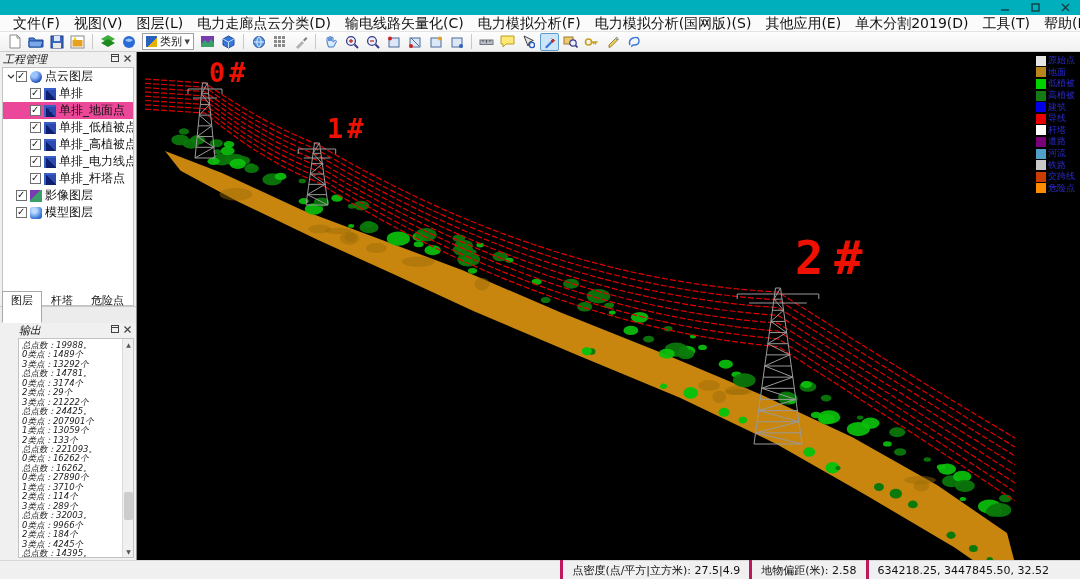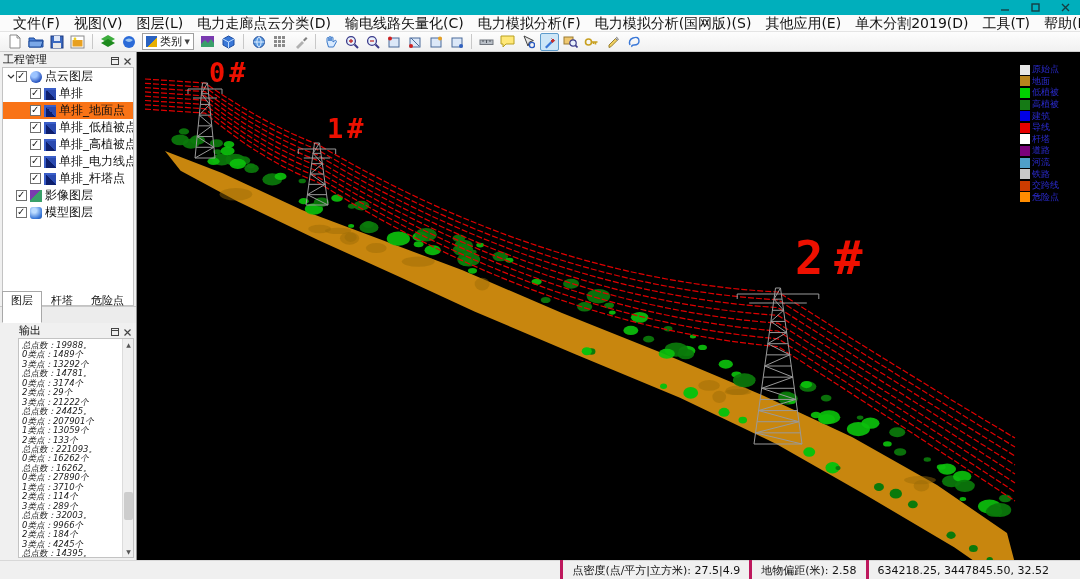--- a/index.html
+++ b/index.html
@@ -23,29 +23,29 @@
   .ti svg { display:block; }
   .tsep { width:1px; height:15px; background:#c8c8c8; margin:0 3px; flex:none; }
   .combo { height:17px; background:#fff; border:1px solid #a0a0a0; display:flex; align-items:center; padding:0 3px; margin:0 2px; width:52px; }
   .combo .cicon { width:11px; height:11px; background:linear-gradient(135deg,#2a62c0 55%,#e8b000 55%); margin-right:3px; flex:none; }
   .combo .clabel { flex:1; font-size:11px; white-space:nowrap; overflow:hidden; }
   .combo .carrow { font-size:7px; color:#444; }
 
   
   .main { flex:1; display:flex; min-height:0; }
   .leftcol { width:137px; flex:none; display:flex; flex-direction:column; background:#f0f0f0; border-right:1px solid #919191; }
-  .panel-h { height:15px; display:flex; align-items:flex-end; padding:0 3px; flex:none; }
+  .panel-h { height:15px; display:flex; align-items:flex-start; padding:0 3px; flex:none;font-style:italic; }
   .panel-h .pt { flex:1; font-size:11px; white-space:nowrap; overflow:hidden; }
   .ph-btn { width:12px; height:12px; display:flex; align-items:center; justify-content:center; color:#333; }
   .ph-btn svg { display:block; }
 
   .project-panel { height:271px; display:flex; flex-direction:column; flex:none; }
   .tree { flex:1; background:#fff; border:1px solid #c3c3c3; margin:0 2px; overflow:hidden; }
   .trow { height:17px; display:flex; align-items:center; white-space:nowrap; }
-  .trow.selected { background:#f97316; }
+  .trow.selected { background:#ec4899; }
   .tarrow { width:10px; margin-left:3px; flex:none; display:flex; align-items:center; justify-content:center; }
   .tindent1 { width:13px; flex:none; }
   .tindent2 { width:27px; flex:none; }
   .cb { width:11px; height:11px; border:1px solid #707070; background:#fff; flex:none; margin-right:3px; position:relative; }
   .cb:after { content:"✓"; position:absolute; left:0px; top:-2px; font-size:10px; color:#222; }
   .licon { width:12px; height:12px; flex:none; margin-right:3px; }
   .li-globe { border-radius:50%; background:radial-gradient(circle at 35% 30%,#9cc4ff 0 25%,#2a56c0 70%,#123a8c); }
   .li-pc { background:linear-gradient(45deg,#0d1f6e 50%,#2a4ab0 50%); box-shadow:inset 2px 2px 0 #3a5ec8; }
   .li-img { background:linear-gradient(135deg,#7a3ab0 45%,#3aa06a 45%); }
   .li-model { border-radius:3px; background:radial-gradient(circle at 35% 30%,#bcdcff 0 20%,#3a78d8 70%,#1c4ca0); }
@@ -63,21 +63,21 @@
   .sb-up { top:0; } .sb-down { bottom:0; }
   .sb-thumb { position:absolute; left:1px; width:9px; height:28px; top:70%; background:#cdcdcd; border-radius:2px; }
 
   
   .viewport { flex:1; position:relative; background:#000; overflow:hidden; }
   .viewport svg.scene { position:absolute; inset:0; width:100%; height:100%; }
   .towerlabel { position:absolute; color:#ee1000; font-family:"DejaVu Sans Mono","Liberation Mono",monospace; font-weight:bold; white-space:nowrap; }
   #tl0 { left:72px; top:5px;  font-size:27px; letter-spacing:4px; }
   #tl1 { left:190px; top:61px; font-size:27px; letter-spacing:4px; }
   #tl2 { left:658px; top:178px; font-size:47px; letter-spacing:11px; }
-  .legend { position:absolute; right:0; top:12px; width:60px; }
+  .legend { position:absolute; right:0; top:3px; width:44px; }
   .lg-row { display:flex; align-items:center; height:11.6px; }
   .lg-sw { width:10px; height:10px; margin-right:2px; flex:none; }
   .lg-lb { font-size:9px; color:#2b2bd0; white-space:nowrap; overflow:hidden; }
 
   
   .statusbar { height:19px; flex:none; background:#f0f0f0; border-top:1px solid #d8d8d8; display:flex; align-items:center; justify-content:flex-end; padding-right:22px; font-size:11px; }
   .sfield { border-left:3px solid #be185d; padding:12px 9px; line-height:17px; white-space:nowrap; color:#111; }
 </style>
 </head>
 <body>

